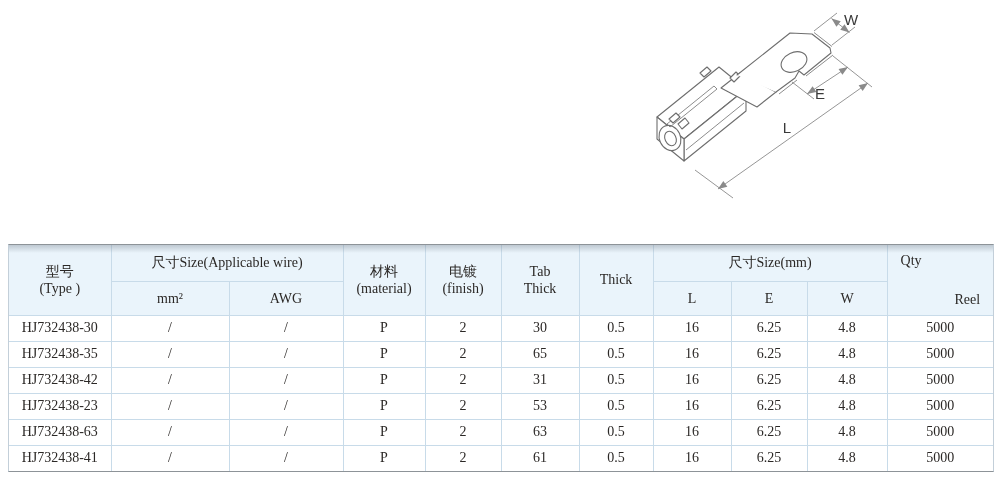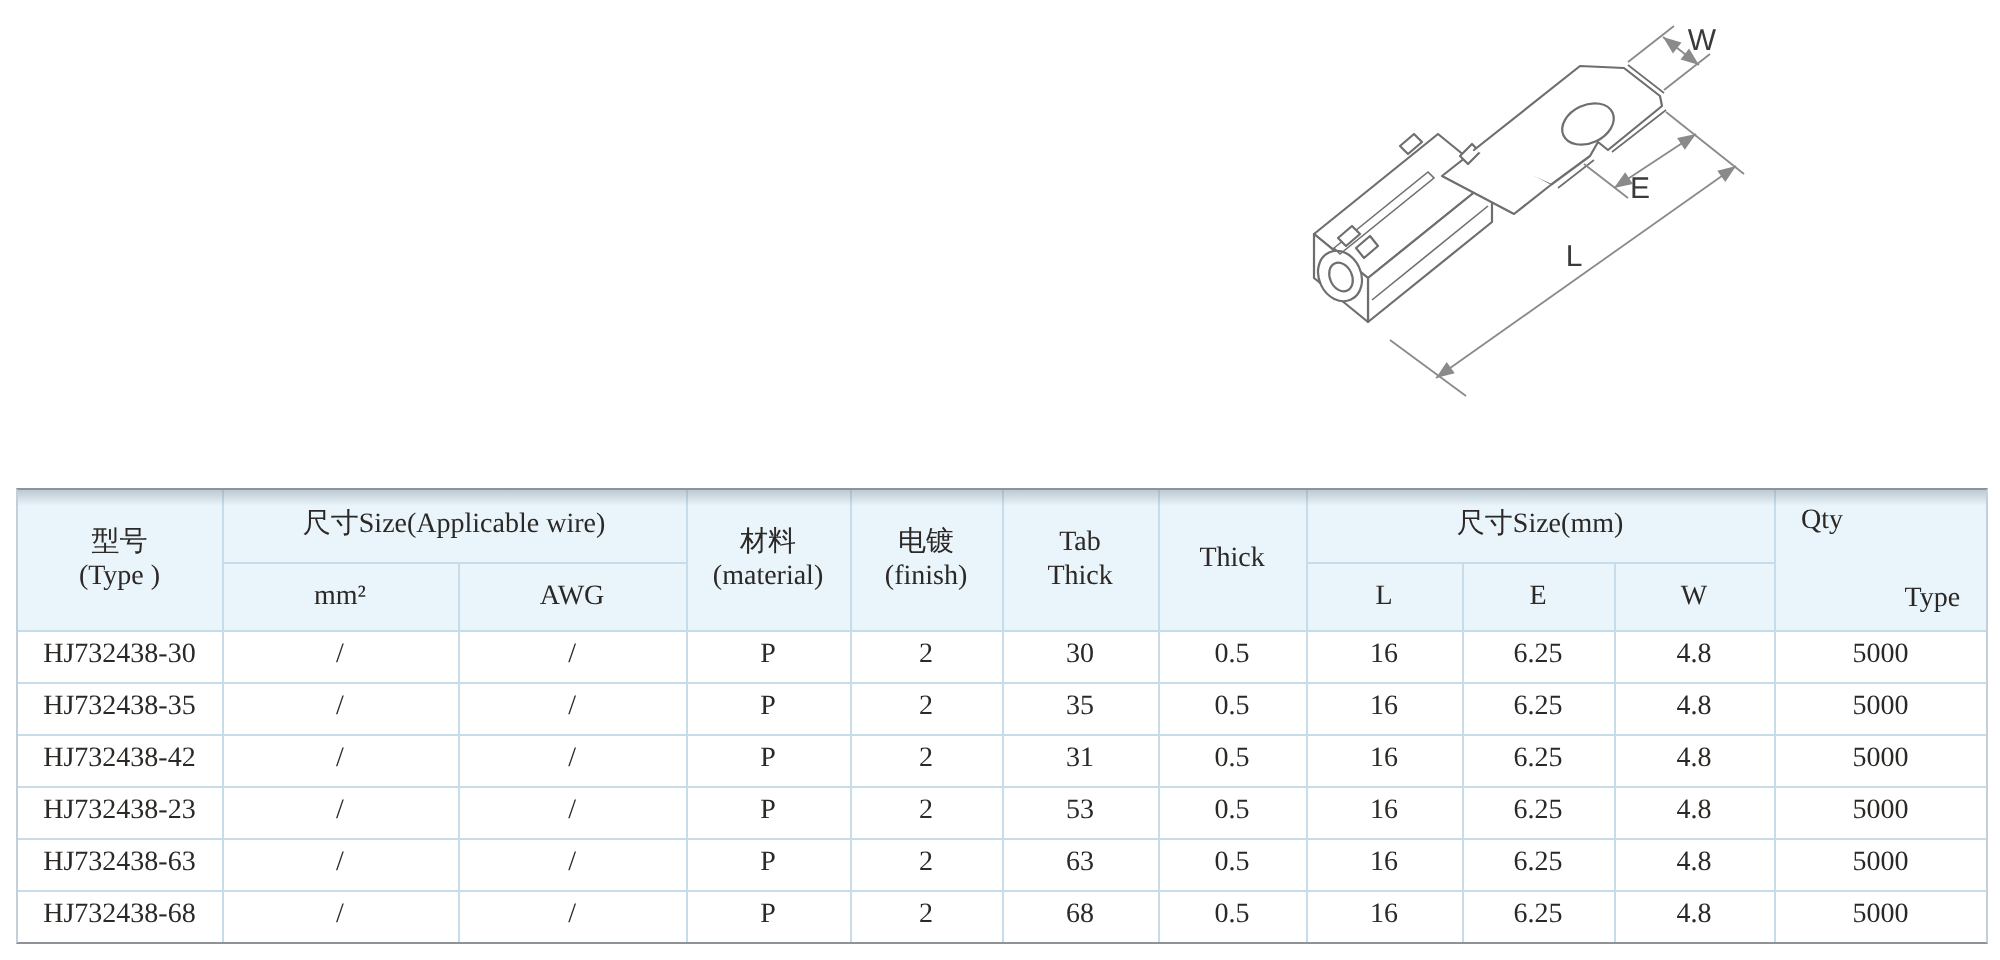--- a/index.html
+++ b/index.html
@@ -157,21 +157,21 @@
             <div>(finish)</div>
           </th>
           <th rowspan="2">
             <div>Tab</div>
             <div>Thick</div>
           </th>
           <th rowspan="2">Thick</th>
           <th colspan="3">尺寸Size(mm)</th>
           <th rowspan="2" class="diag">
             <span class="qty">Qty</span>
-            <span class="reel">Type</span>
+            <span class="reel">Reel</span>
           </th>
         </tr>
         <tr>
           <th>mm²</th>
           <th>AWG</th>
           <th>L</th>
           <th>E</th>
           <th>W</th>
         </tr>
       </thead>
@@ -189,21 +189,21 @@
     <td>4.8</td>
     <td>5000</td>
   </tr>
 
   <tr>
     <td>HJ732438-35</td>
     <td>/</td>
     <td>/</td>
     <td>P</td>
     <td>2</td>
-    <td>35</td>
+    <td>65</td>
     <td>0.5</td>
     <td>16</td>
     <td>6.25</td>
     <td>4.8</td>
     <td>5000</td>
   </tr>
 
   <tr>
     <td>HJ732438-42</td>
     <td>/</td>
@@ -240,26 +240,26 @@
     <td>2</td>
     <td>63</td>
     <td>0.5</td>
     <td>16</td>
     <td>6.25</td>
     <td>4.8</td>
     <td>5000</td>
   </tr>
 
   <tr>
-    <td>HJ732438-68</td>
-    <td>/</td>
-    <td>/</td>
-    <td>P</td>
-    <td>2</td>
-    <td>68</td>
+    <td>HJ732438-41</td>
+    <td>/</td>
+    <td>/</td>
+    <td>P</td>
+    <td>2</td>
+    <td>61</td>
     <td>0.5</td>
     <td>16</td>
     <td>6.25</td>
     <td>4.8</td>
     <td>5000</td>
   </tr>
 </tbody>
     </table>
   </div>
 </div>

